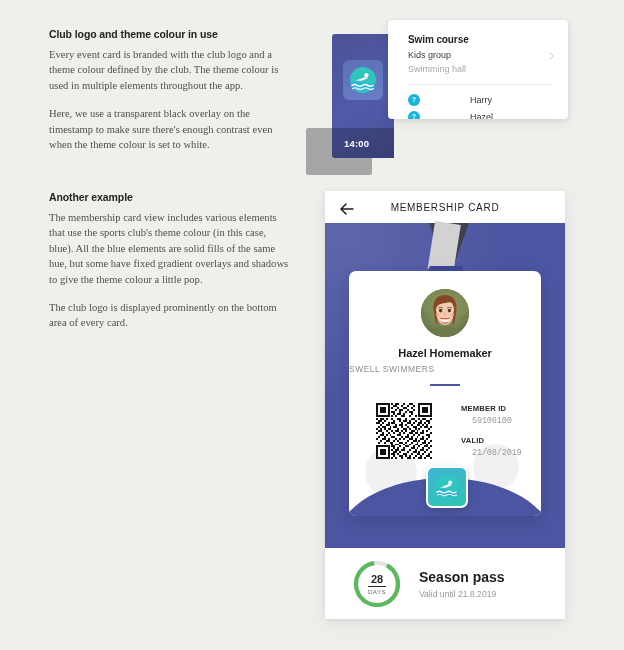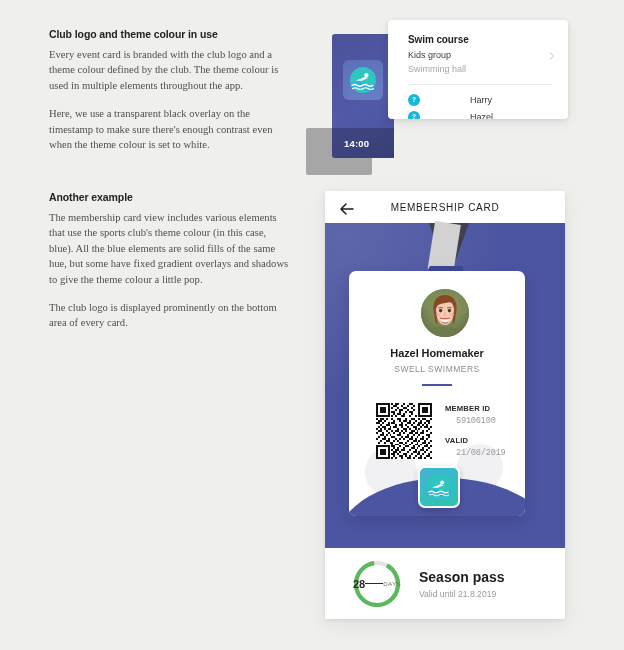--- a/index.html
+++ b/index.html
@@ -139,21 +139,21 @@
   }
   .lanyard-clip {
     position: absolute; left: 104px; top: 43px;
     width: 34px; height: 6px;
     background: #3f4894; border-radius: 2px;
   }
 
   
   .id-card {
     position: absolute; left: 24px; top: 48px;
-    width: 176px; height: 245px;
+    width: 192px; height: 245px;
     background: #ffffff;
     border-radius: 7px;
     box-shadow: 0 6px 16px rgba(20,20,50,0.18);
     overflow: hidden;
   }
   .id-card .blob-a {
     position: absolute; left: 16px; bottom: 18px;
     width: 52px; height: 52px; border-radius: 50%;
     background: #f1f1f4;
   }
@@ -174,31 +174,31 @@
     overflow: hidden;
     background: #7c8a5c;
   }
   .member-name {
     position: absolute; left: 0; top: 76px; width: 100%;
     text-align: center; font-size: 11px; font-weight: bold; color: #1d1d1d;
     letter-spacing: -0.1px;
   }
   .member-club {
     position: absolute; left: 0; top: 93px; width: 100%;
-    text-align: center; font-size: 8.5px; color: #8d8d8d; letter-spacing: 0.5px;
+    text-align: left; font-size: 8.5px; color: #8d8d8d; letter-spacing: 0.5px;
   }
   .name-rule {
     position: absolute; left: 50%; top: 113px; margin-left: -15px;
     width: 30px; height: 2px; background: #4c55a1;
   }
   .qr {
     position: absolute; left: 27px; top: 132px;
     width: 56px; height: 56px;
   }
-  .id-fields { position: absolute; left: 96px; top: 133px; }
+  .id-fields { position: absolute; left: 112px; top: 133px; }
   .field-label {
     font-size: 7.6px; font-weight: bold; color: #2a2a2a;
     letter-spacing: 0.2px; margin-bottom: 3px;
   }
   .field-value {
     font-size: 8.6px; color: #9a9a9a; margin-bottom: 10px;
     font-family: "Liberation Mono", monospace; letter-spacing: -0.2px; margin-left: 11px;
   }
   .club-badge {
     position: absolute; left: 50%; margin-left: -19px; bottom: 8px;
@@ -215,21 +215,21 @@
     width: 240px; height: 71px;
     background: #ffffff;
     display: flex; align-items: center;
   }
   .ring-wrap {
     position: relative; width: 50px; height: 50px;
     margin-left: 27px; flex: 0 0 auto;
   }
   .ring-text {
     position: absolute; left: 0; top: 0; width: 100%; height: 100%;
-    display: flex; flex-direction: row;
+    display: flex; flex-direction: column;
     align-items: center; justify-content: center;
   }
   .ring-days-num {
     font-size: 11px; font-weight: bold; color: #2a2a2a; line-height: 12px;
   }
   .ring-rule { width: 18px; height: 1px; background: #2a2a2a; margin: 1px 0 1px; }
   .ring-days-label { font-size: 6.2px; color: #6e6e6e; letter-spacing: 0.4px; }
   .sp-text { margin-left: 17px; }
   .sp-title { font-size: 14px; font-weight: bold; color: #1d1d1d; margin-bottom: 4px; }
   .sp-sub { font-size: 8.6px; color: #9a9a9a; }

